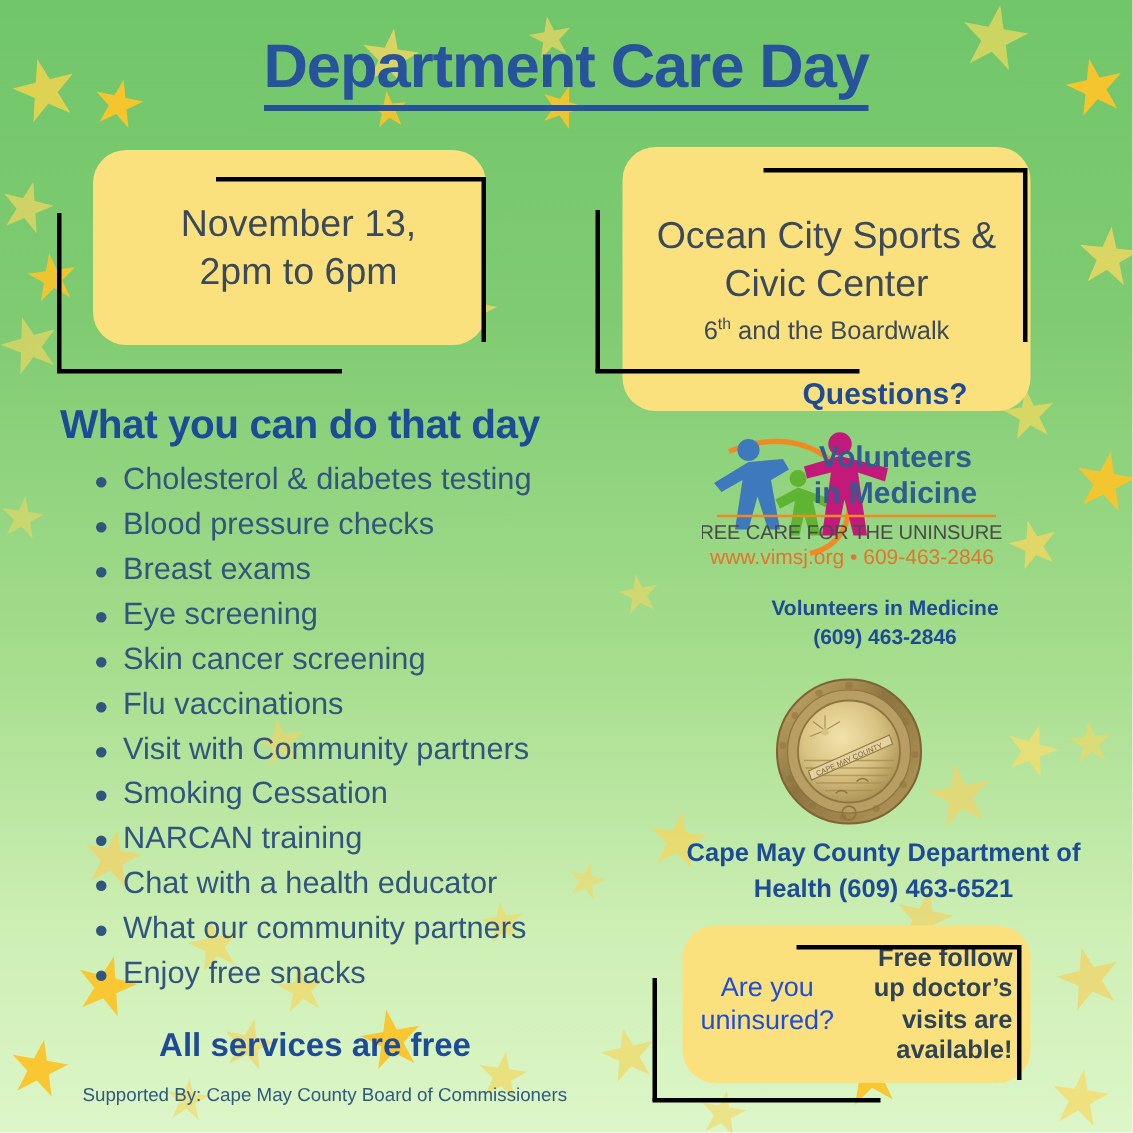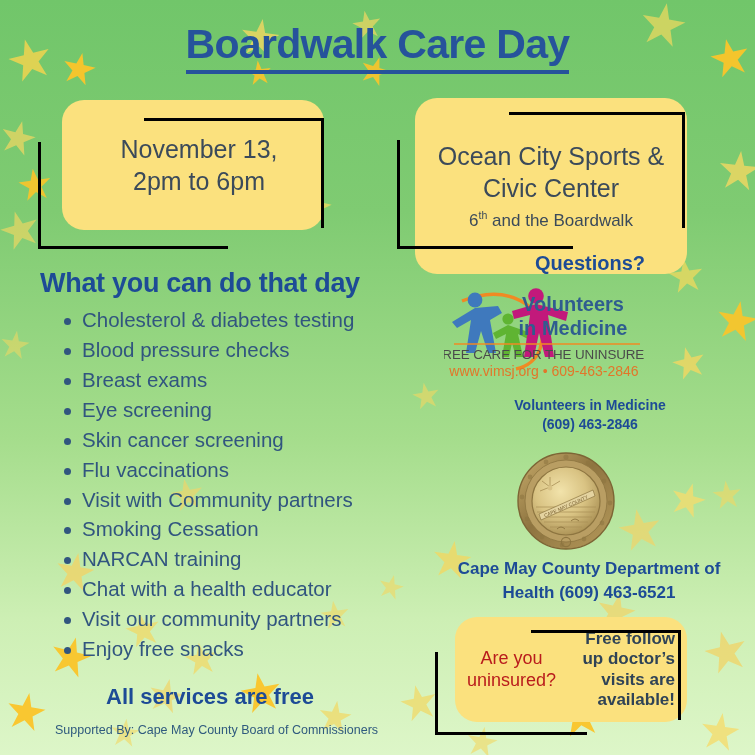--- a/index.html
+++ b/index.html
@@ -43,21 +43,21 @@
 
   
   #card-venue-wrap { left:415px; top:98px; width:272px; height:176px; }
   #card-venue .l1 { font-size:25px; }
   #card-venue .l2 { font-size:17px; margin-top:5px; }
   sup { font-size:0.62em; vertical-align:super; }
 
   
   #card-ins-wrap { left:455px; top:617px; width:232px; height:105px; }
   #card-ins .inner { display:flex; align-items:center; justify-content:center; gap:8px; padding:0 12px; width:100%; }
-  #card-ins .q { font-size:18px; color:#b91c1c; line-height:1.22; text-align:center; }
+  #card-ins .q { font-size:18px; color:#1d4ed8; line-height:1.22; text-align:center; }
   #card-ins .a { font-size:17px; color:#2f4356; font-weight:bold; line-height:1.2; text-align:right; }
 
   
   #left-col { position:absolute; left:40px; top:268px; width:400px; z-index:6; }
   #heading-what { font-size:27px; font-weight:bold; color:#1d4b96; margin-bottom:6px; letter-spacing:-0.3px; }
   ul#svc-list { list-style:none; }
   ul#svc-list li {
     position:relative; font-size:20.5px; color:#31557f;
     padding-left:42px; line-height:1.46;
   }
@@ -66,21 +66,21 @@
     width:7px; height:7px; border-radius:50%; background:#31557f;
   }
   #all-free { margin-top:20px; text-align:center; font-size:22px; font-weight:bold; color:#1d4b96; padding-right:60px; }
 
   #footer-note { position:absolute; left:55px; top:723px; font-size:12.5px; color:#2f5a7e; z-index:6; }
 
   
   #questions { position:absolute; left:440px; top:252px; width:300px; text-align:center;
                font-size:20px; font-weight:bold; color:#1d4b96; z-index:6; }
 
-  #vim-logo { position:absolute; left:444px; top:281px; width:200px; height:100px; z-index:6; }
+  #vim-logo { position:absolute; left:468px; top:281px; width:200px; height:100px; z-index:6; }
   #vim-logo svg { display:block; width:100%; height:100%; }
 
   #vim-text { position:absolute; left:440px; top:396px; width:300px; text-align:center; z-index:6;
               font-size:14px; font-weight:bold; color:#1d4b96; line-height:1.35; }
 
   #seal { position:absolute; left:516px; top:451px; width:100px; height:100px; z-index:6; }
   #seal svg { display:block; width:100%; height:100%; }
 
   #cmc-text { position:absolute; left:424px; top:557px; width:330px; text-align:center; z-index:6;
               font-size:17px; font-weight:bold; color:#1d4b96; line-height:1.4; }
@@ -287,21 +287,21 @@
         </svg>
       </div>
       <div class="star" style="left: 110px; top: 718px; width: 30px; height: 30px; opacity: 0.6; transform: rotate(6deg);">
         <svg viewBox="0 0 100 100">
           <polygon points="50,2 61,36 97,36 68,58 79,93 50,71 21,93 32,58 3,36 39,36" fill="#f3d862"></polygon>
         </svg>
       </div>
     </div>
 
   <div class="title-wrap">
-    <h1 class="title">Boardwalk Care Day</h1>
+    <h1 class="title">Department Care Day</h1>
   </div>
 
   <div class="card-wrap" id="card-date-wrap">
     <div class="card" id="card-date">
       <div class="card-line">November 13,</div>
       <div class="card-line">2pm to 6pm</div>
     </div>
     <div class="frame" style="left:-24px; top:18px; width:286px; height:130px;">
       <i style="left:0; top:24px; width:2.5px; height:106px;"></i>
       <i style="left:0; top:128px; width:190px; height:2.5px;"></i>
@@ -332,21 +332,21 @@
         <li>Cholesterol &amp; diabetes testing</li>
         <li>Blood pressure checks</li>
         <li>Breast exams</li>
         <li>Eye screening</li>
         <li>Skin cancer screening</li>
         <li>Flu vaccinations</li>
         <li>Visit with Community partners</li>
         <li>Smoking Cessation</li>
         <li>NARCAN training</li>
         <li>Chat with a health educator</li>
-        <li>Visit our community partners</li>
+        <li>What our community partners</li>
         <li>Enjoy free snacks</li>
       </ul>
     <div id="all-free">All services are free</div>
   </div>
 
   <div id="footer-note">Supported By: Cape May County Board of Commissioners</div>
 
   <div id="questions">Questions?</div>
 
   <div id="vim-logo">

